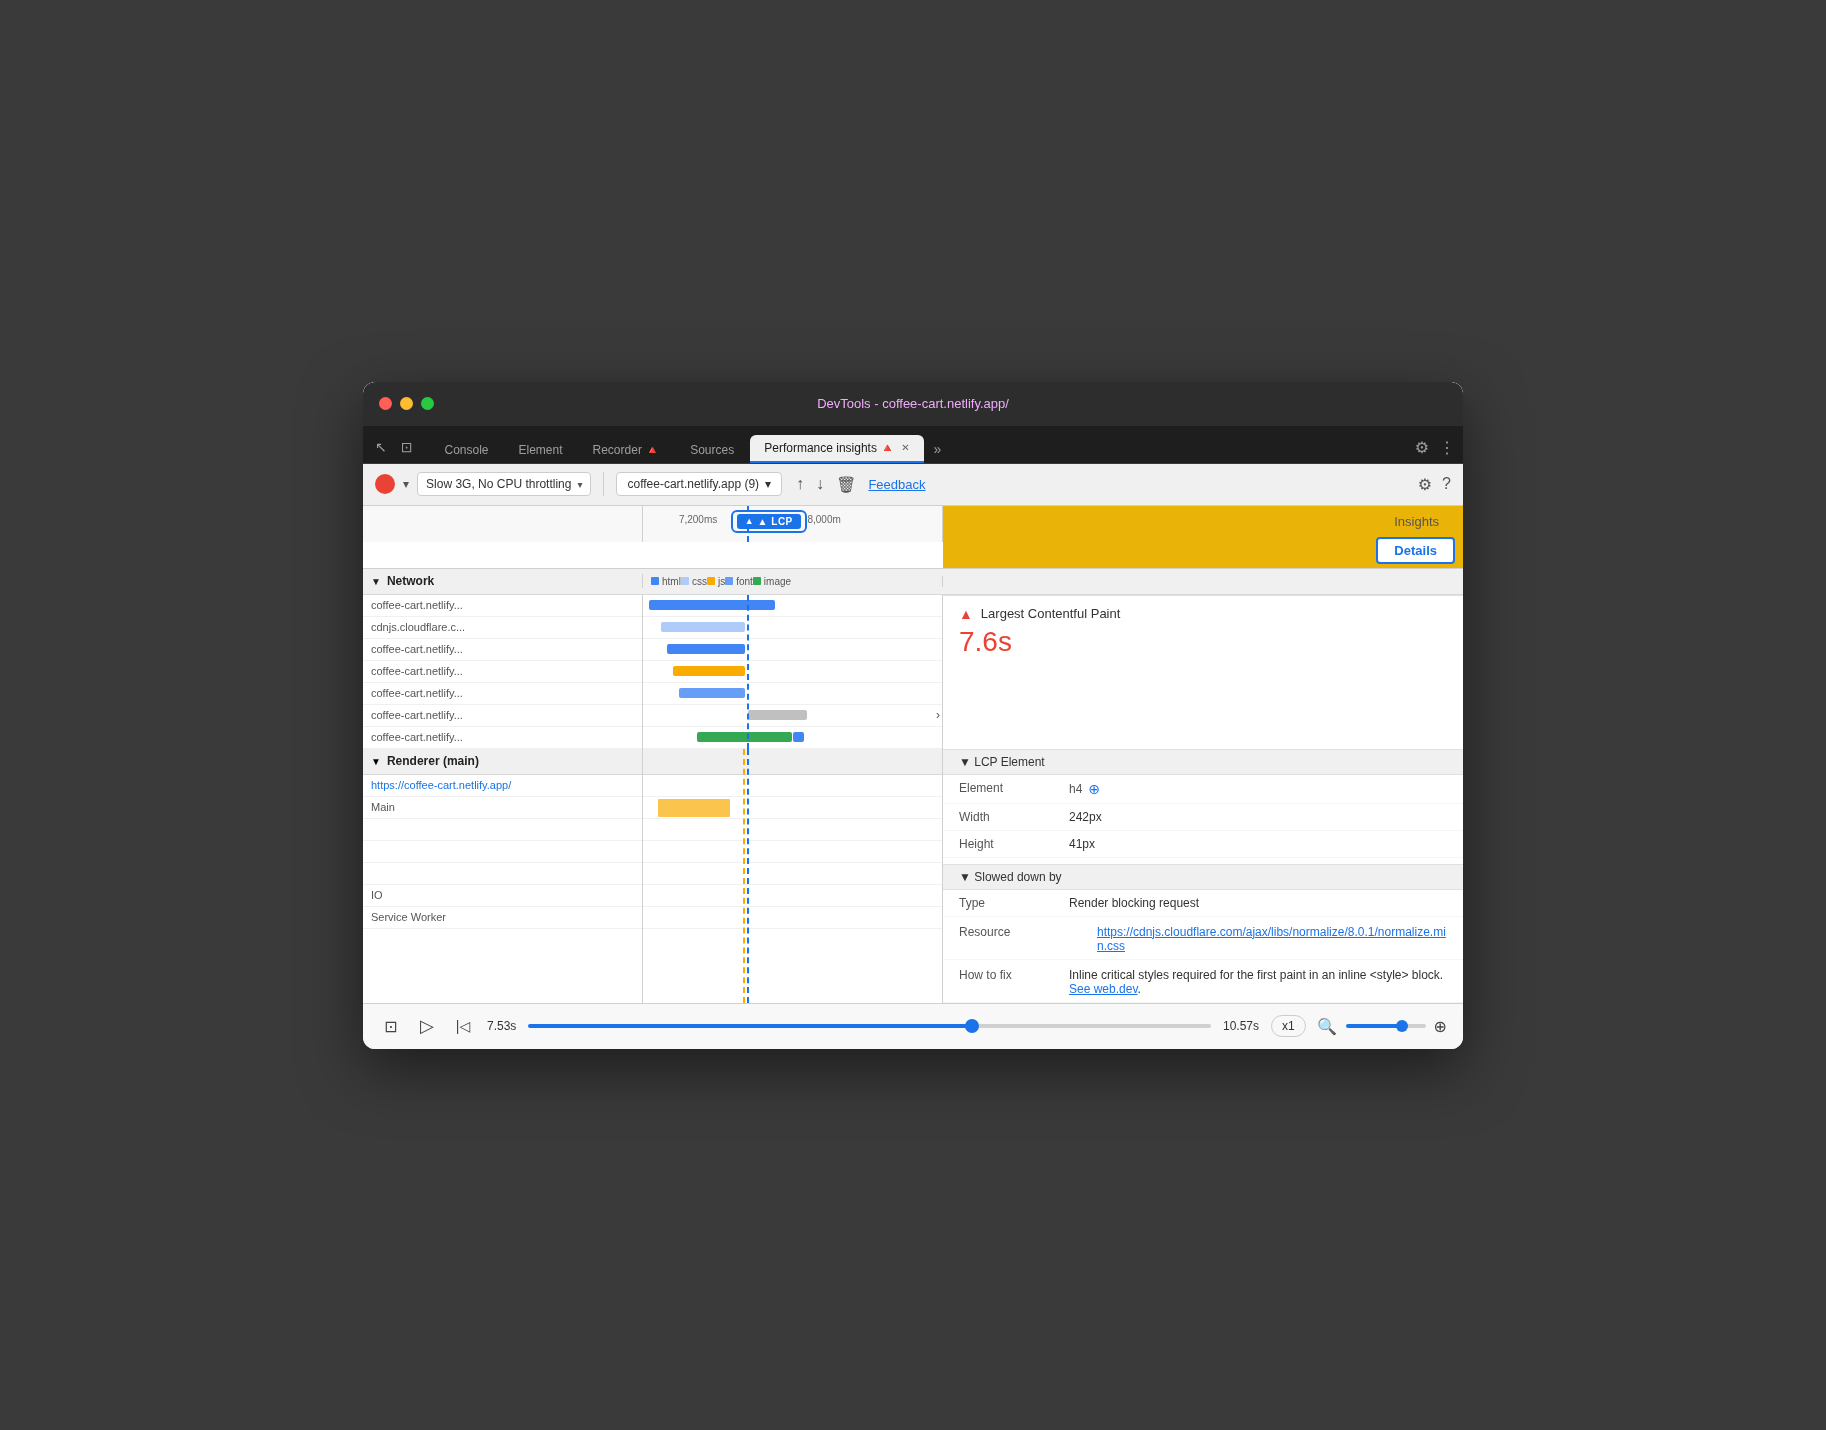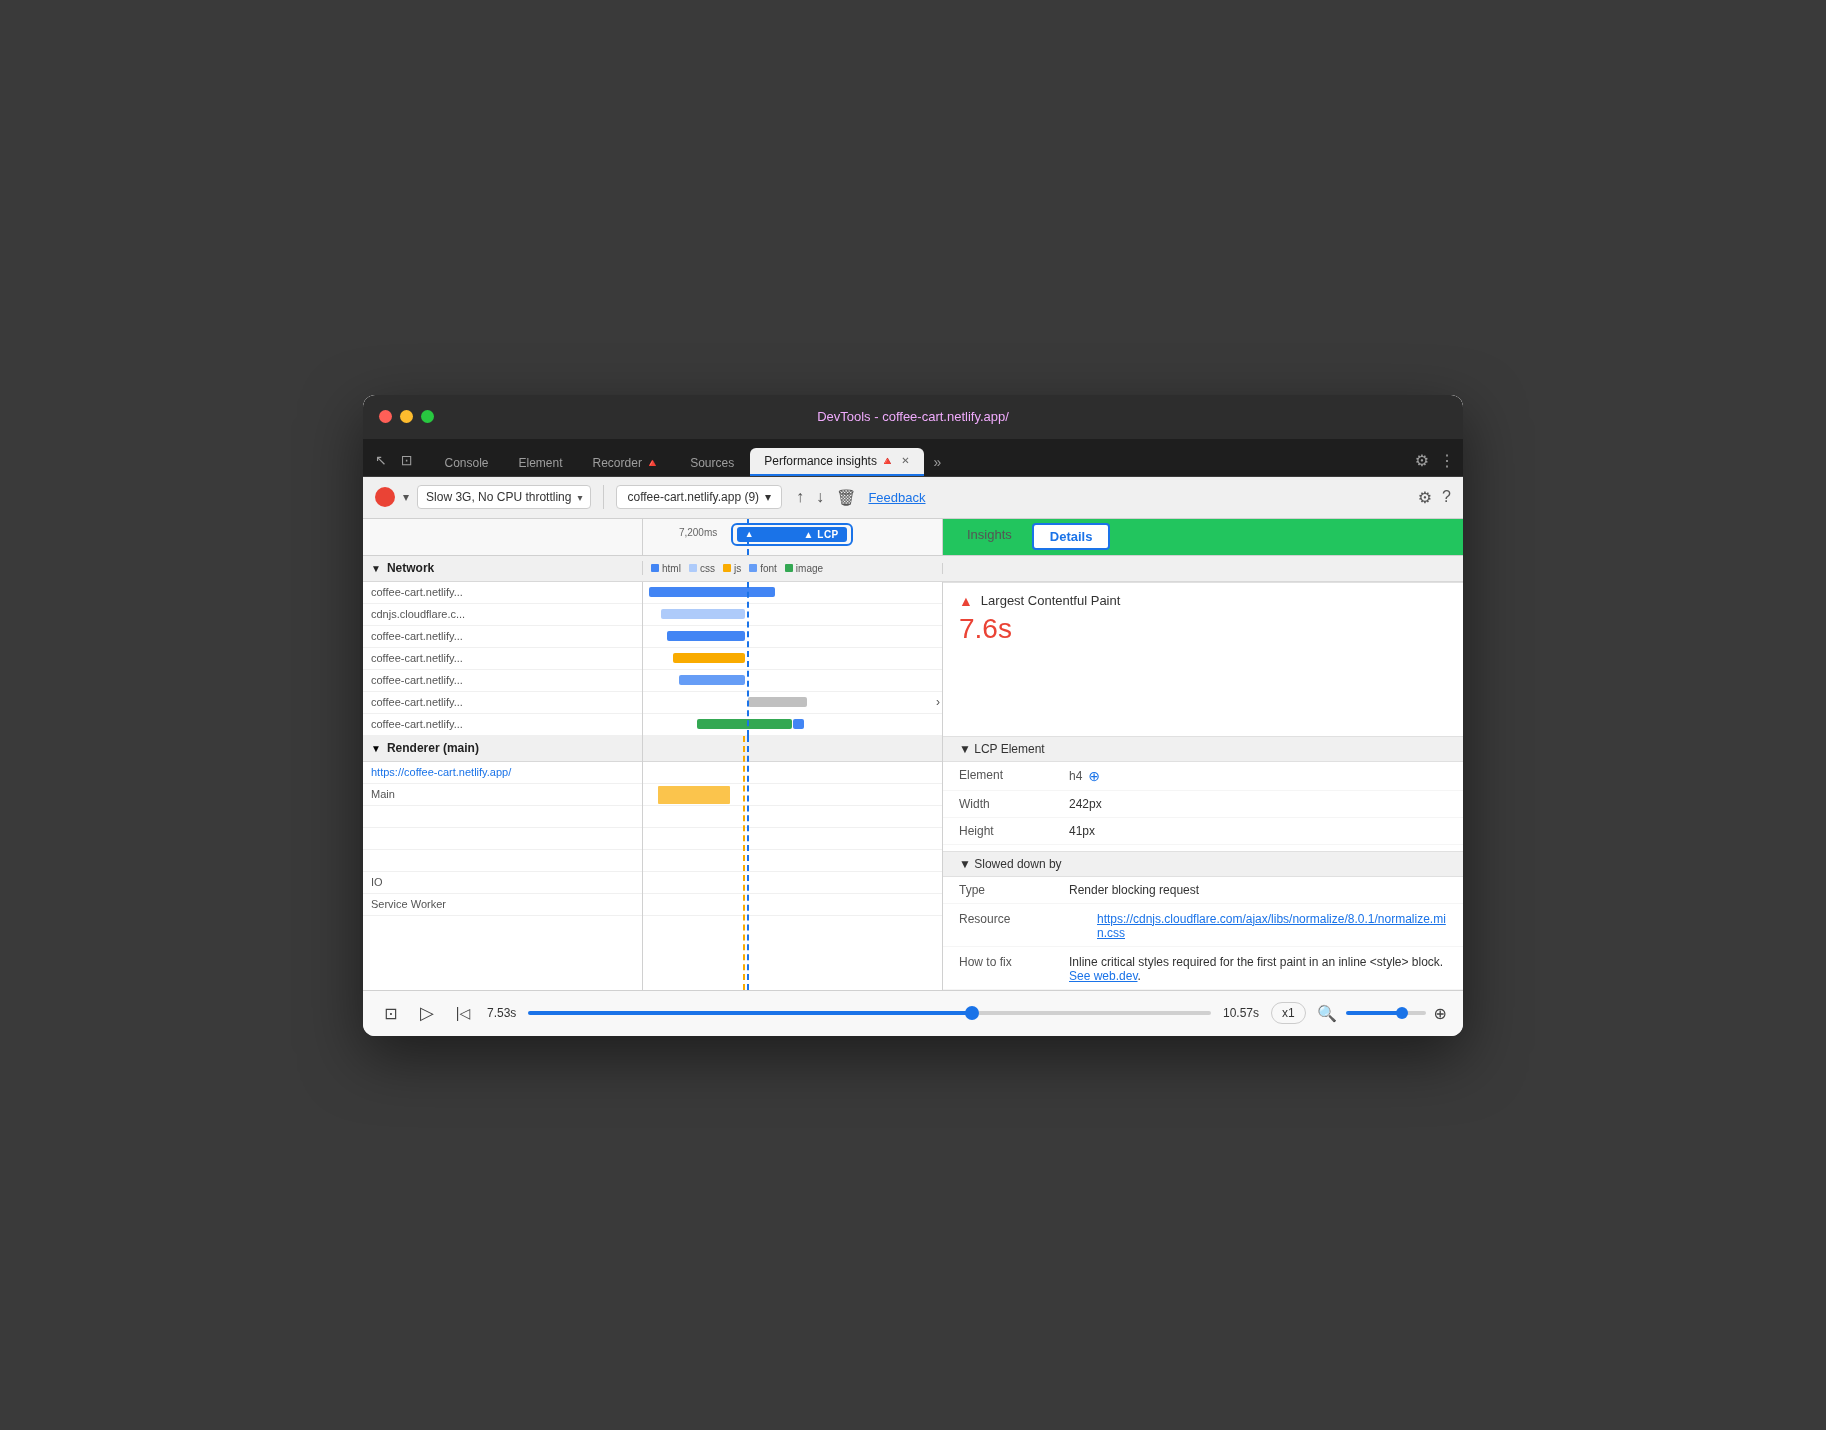--- a/index.html
+++ b/index.html
@@ -260,21 +260,21 @@
       display: flex;
       align-items: center;
       gap: 6px;
       color: #222;
     }
     .sec-hdr-right {
       flex: 1;
       border-right: 1px solid #d0d0d0;
       display: flex;
       padding: 0 8px;
-      gap: 8px;
+      gap: 0;
     }
 
     .chevron { font-size: 10px; }
 
     
     .lcp-header-row {
       display: flex;
       align-items: center;
       padding: 10px 16px 4px;
       gap: 8px;
@@ -483,29 +483,29 @@
       <div style="width:280px; flex-shrink:0; border-right:1px solid #d0d0d0; height:36px; background:#f8f8f8;"></div>
 
       <div style="flex:1; height:36px; background:#f8f8f8; border-right:1px solid #d0d0d0; position:relative;">
         <span class="ruler-mark" style="left:12%">7,200ms</span>
         <span class="ruler-mark" style="left:55%">8,000m</span>
 
         <div style="position:absolute; left:calc(30% - 2px); top:4px; z-index:10;">
           <div style="border:2.5px solid #1a73e8; border-radius:6px; padding:2px 4px; display:inline-block;">
             <div style="background:#1a73e8; color:white; border-radius:3px; padding:2px 8px; font-size:11px; font-weight:600; display:flex; align-items:center; gap:4px;">
               <span style="font-size:9px;">▲</span>
-              <span style="font-size:10px; letter-spacing:0.5px;margin-left:46px;">▲ LCP</span>
+              <span style="font-size:10px; letter-spacing:0.5px;">▲ LCP</span>
             </div>
           </div>
         </div>
 
         <div style="position:absolute; left:calc(30% + 14px); top:0; bottom:0; border-left:2px dashed #1a73e8; pointer-events:none;"></div>
       </div>
 
-      <div style="width:520px; flex-shrink:0; background:#22c55e; display:flex; align-items:flex-start; padding:4px 8px; gap:4px;">
+      <div style="width:520px; flex-shrink:0; background:#eab308; display:flex; align-items:flex-end; padding:4px 8px; gap:4px;flex-direction:column;">
         <span style="padding:4px 16px; font-size:13px; color:#555; cursor:pointer;">Insights</span>
         <div style="padding:4px 16px; font-size:13px; font-weight:600; color:#1a73e8; border:2px solid #1a73e8; border-radius:4px; cursor:pointer; background:white;">Details</div>
       </div>
     </div>
 
     <div class="sec-hdr-row">
       <div class="sec-hdr-left">
         <span class="chevron">▼</span>
         <span style="font-weight:700;">Network</span>
       </div>

